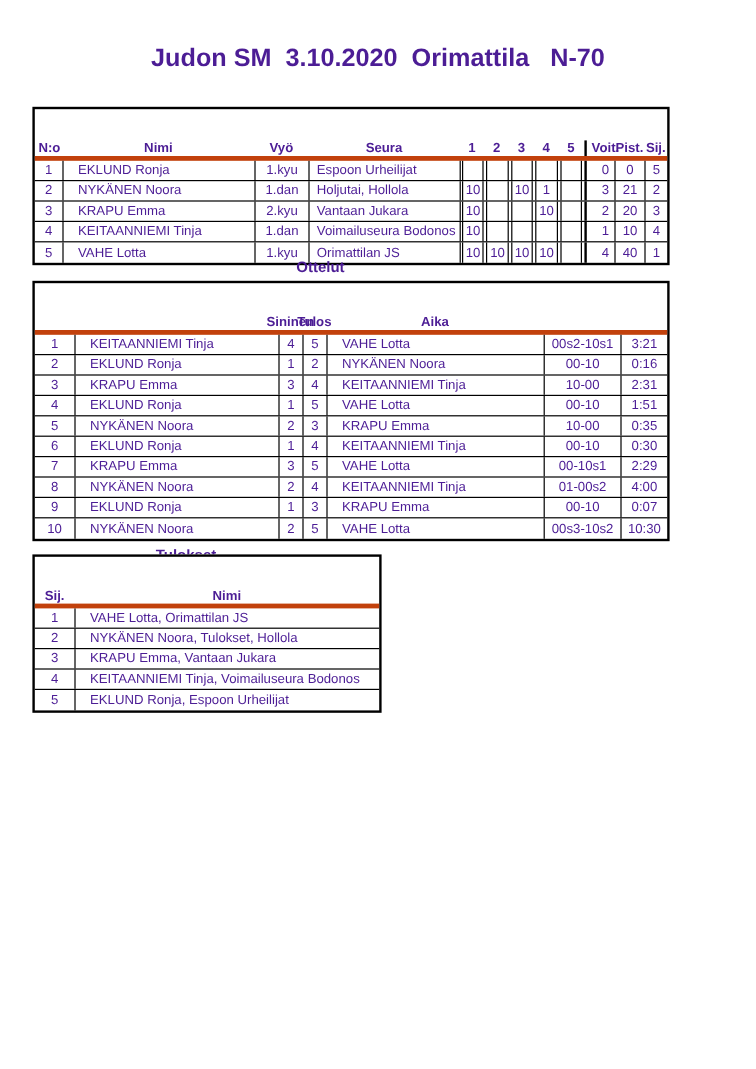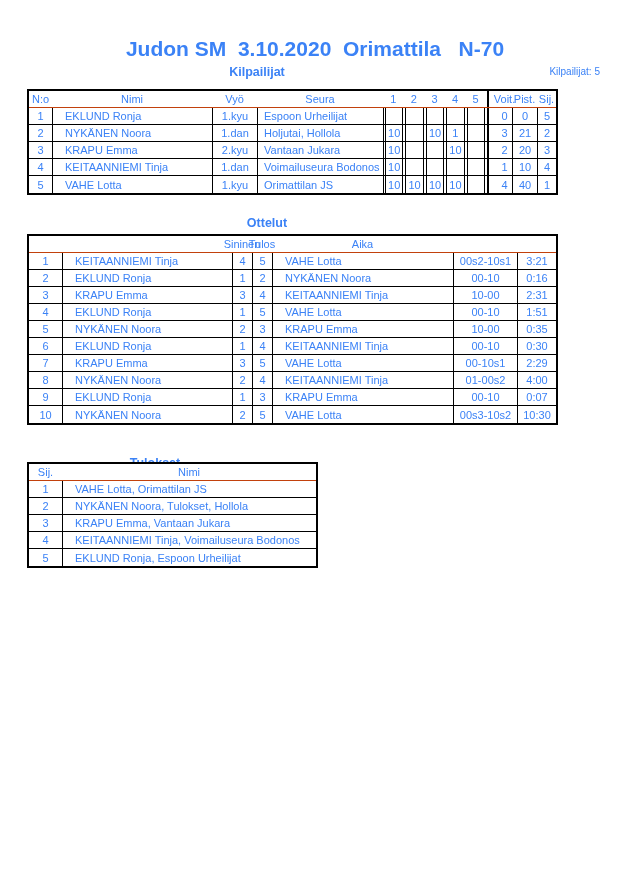--- a/index.html
+++ b/index.html
@@ -2,21 +2,21 @@
 <html><head>
 <meta charset="utf-8">
 <style>
   * { margin: 0; padding: 0; box-sizing: border-box; }
   html, body { background: #fff; }
   .page {
     position: relative;
     width: 630px;
     height: 891px;
     background: #fff;
-    color: #3b82f6;
+    color: #4c1d95;
     font-family: "Liberation Sans", sans-serif;
     overflow: hidden;
   }
   .doc-title {
     position: absolute;
     top: 37px; left: 0;
     width: 630px;
     text-align: center;
     font-size: 21px;
     font-weight: bold;
@@ -51,21 +51,21 @@
   .row {
     display: grid;
     height: 17px;
     align-items: stretch;
     font-size: 11px;
   }
   .tbl1 .row { grid-template-columns: 23px 160px 45px 126px 104px 25px 25px 19px; }
   .tbl2 .row { grid-template-columns: 33px 170px 20px 20px 181px 64px 39px; }
   .tbl3 .row { grid-template-columns: 33px 254px; }
 
-  .row.header { font-weight: normal; border-bottom: 1px solid #c2410c; }
+  .row.header { font-weight: bold; border-bottom: 4px solid #c2410c; margin-top: 26px; }
   .row.data   { border-bottom: 1px solid #000; }
   .row.data:last-child { border-bottom: none; }
 
   .c {
     display: flex;
     align-items: center;
     justify-content: center;
     height: 100%;
     white-space: nowrap;
   }
@@ -101,22 +101,20 @@
   .c.span2 { grid-column: 1 / 3; position: relative; }
   .c.span2 .corner-label { position: absolute; left: 3px; top: 0; height: 100%; display: flex; align-items: center; }
 </style>
 </head>
 <body>
 
 <div class="page">
 
   <div class="doc-title">Judon SM  3.10.2020  Orimattila   N-70</div>
 
-  <div class="sec-title t1">Kilpailijat</div>
-  <div class="count-label">Kilpailijat: 5</div>
 
   <div class="tbl tbl1">
     <div class="row header">
       <div class="c hleft">N:o</div>
       <div class="c">Nimi</div>
       <div class="c">Vyö</div>
       <div class="c">Seura</div>
       <div class="c scores" id="rounds-head">
           <div class="shead">1</div>
           <div class="shead">2</div>

